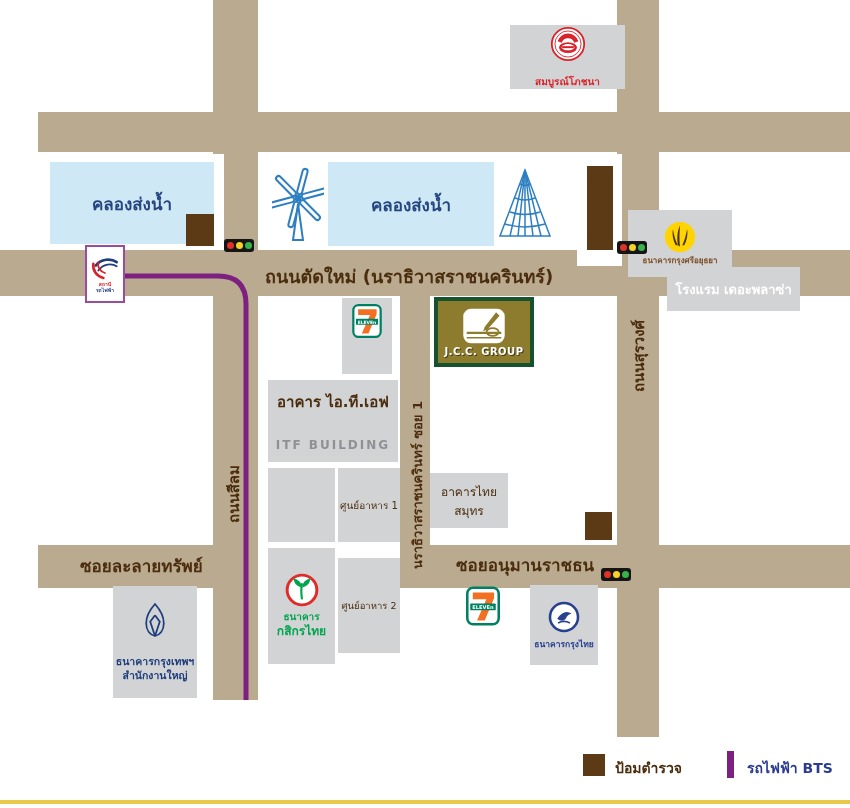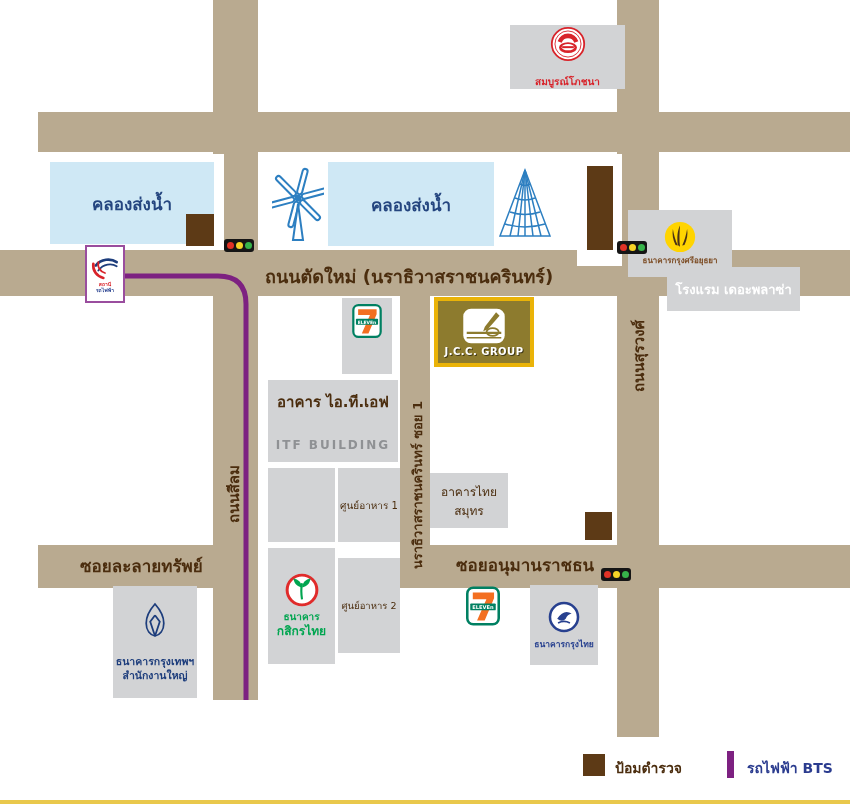--- a/index.html
+++ b/index.html
@@ -20,21 +20,21 @@
   .tlight i{width:7px;height:7px;border-radius:50%;display:block;}
   .dot-red{background:#e03226;} .dot-yellow{background:#f5d327;} .dot-green{background:#37b34a;}
   .brown-t{color:#4b2d0e;}
   #btsline{position:absolute;left:0;top:0;z-index:2;pointer-events:none;}
   .bts-box{position:absolute;left:85px;top:245px;width:40px;height:58px;background:#fff;
            border:2px solid #9a4d9e;z-index:5;display:flex;flex-direction:column;align-items:center;
            justify-content:center;box-sizing:border-box;}
   .bts-box .t1{font-size:5px;color:#d8232a;font-weight:bold;line-height:1.2;}
   .bts-box .t2{font-size:5px;color:#27408f;font-weight:bold;line-height:1.2;}
   .jcc{position:absolute;left:434px;top:297px;width:100px;height:70px;background:#8d7b2e;
-       border:4px solid #eab308;box-sizing:border-box;z-index:3;display:flex;flex-direction:column;
+       border:4px solid #14532d;box-sizing:border-box;z-index:3;display:flex;flex-direction:column;
        align-items:center;justify-content:center;}
   .jcc .jcc-t{color:#fff;font-weight:bold;font-size:10px;letter-spacing:.5px;
               text-shadow:1px 1px 0 rgba(0,0,0,.55);margin-top:1px;}
   .bottom-line{position:absolute;left:0;top:800px;width:850px;height:4px;background:#e9c84c;z-index:6;}
   .legend-bar{position:absolute;left:727px;top:751px;width:7px;height:27px;background:#7d2181;z-index:4;}
   .legend-pb{left:583px;top:754px;width:22px;height:22px;}
 </style>
 </head>
 <body>
 

